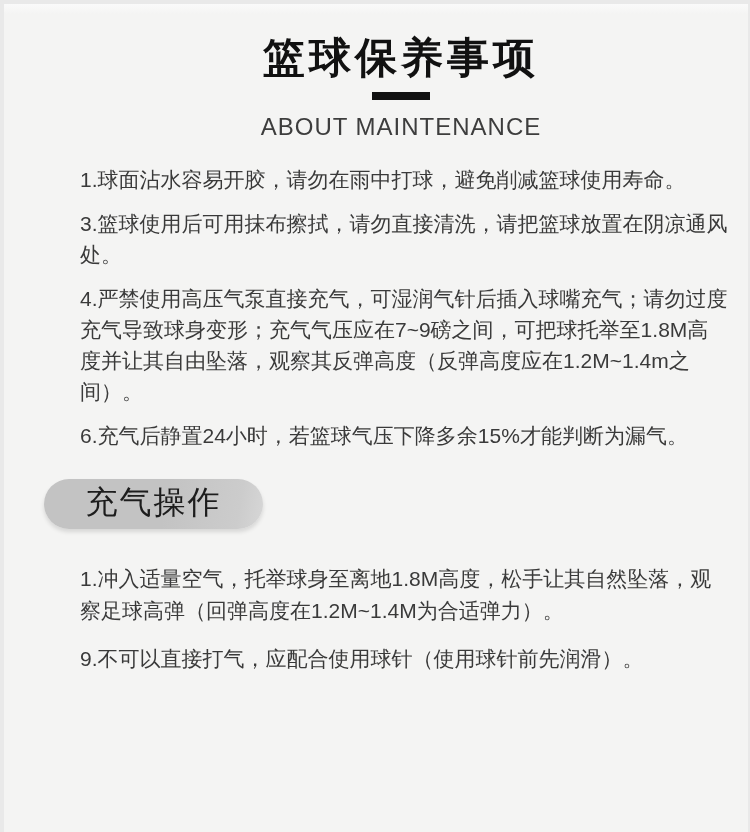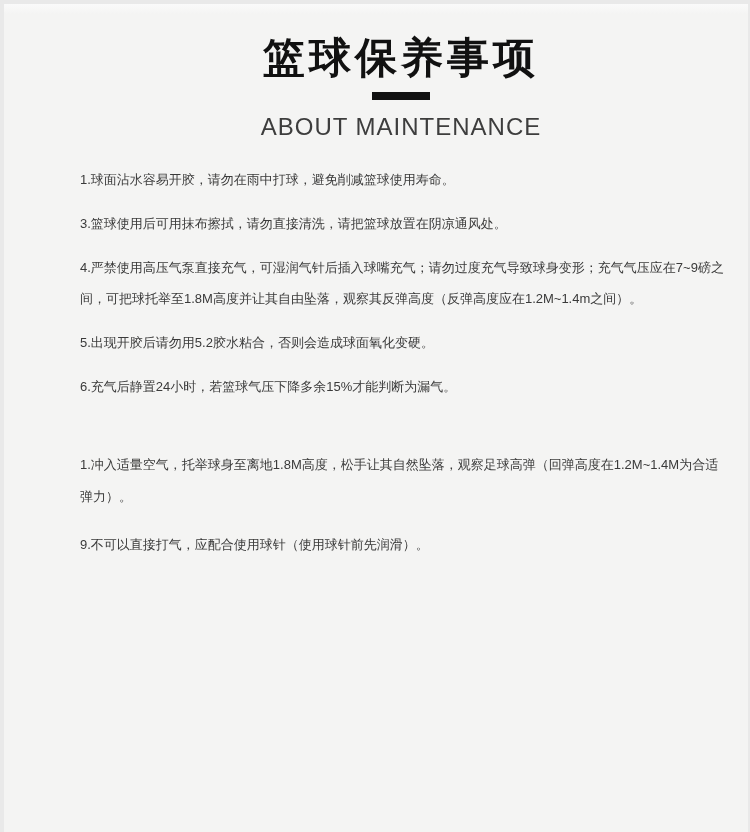--- a/index.html
+++ b/index.html
@@ -63,21 +63,21 @@
   }
 
   
   .list {
     margin-left: 70px;
     width: 656px;
   }
   .list-1 { margin-top: 16px; }
   .list-2 { margin-top: 30px; }
   .list p {
-    font-size: 13px;
+    font-size: 21px;
     line-height: 31px;
     color: #3a3a3a;
     margin: 0 0 9px 0;
     word-break: break-all;
   }
   .list-2 p { line-height: 32px; margin-bottom: 12px; }
 </style>
 </head>
 <body>
 
@@ -87,23 +87,25 @@
     <div class="title">篮球保养事项</div>
     <div class="title-underline"></div>
     <div class="subtitle">ABOUT MAINTENANCE</div>
   </div>
 
 
   <div class="list list-1">
     <p>1.球面沾水容易开胶，请勿在雨中打球，避免削减篮球使用寿命。</p>
     <p>3.篮球使用后可用抹布擦拭，请勿直接清洗，请把篮球放置在阴凉通风处。</p>
     <p>4.严禁使用高压气泵直接充气，可湿润气针后插入球嘴充气；请勿过度充气导致球身变形；充气气压应在7~9磅之间，可把球托举至1.8M高度并让其自由坠落，观察其反弹高度（反弹高度应在1.2M~1.4m之间）。</p>
-    <p>5.出现开胶后请勿用5.2胶水粘合，否则会造成球面氧化变硬。</p>
     <p>6.充气后静置24小时，若篮球气压下降多余15%才能判断为漏气。</p>
   </div>
 
+  <div class="pill pill-2">
+    <span class="pill-label">充气操作</span>
+  </div>
 
   <div class="list list-2">
     <p>1.冲入适量空气，托举球身至离地1.8M高度，松手让其自然坠落，观察足球高弹（回弹高度在1.2M~1.4M为合适弹力）。</p>
     <p>9.不可以直接打气，应配合使用球针（使用球针前先润滑）。</p>
   </div>
 
 </div>
 
 </body></html>

